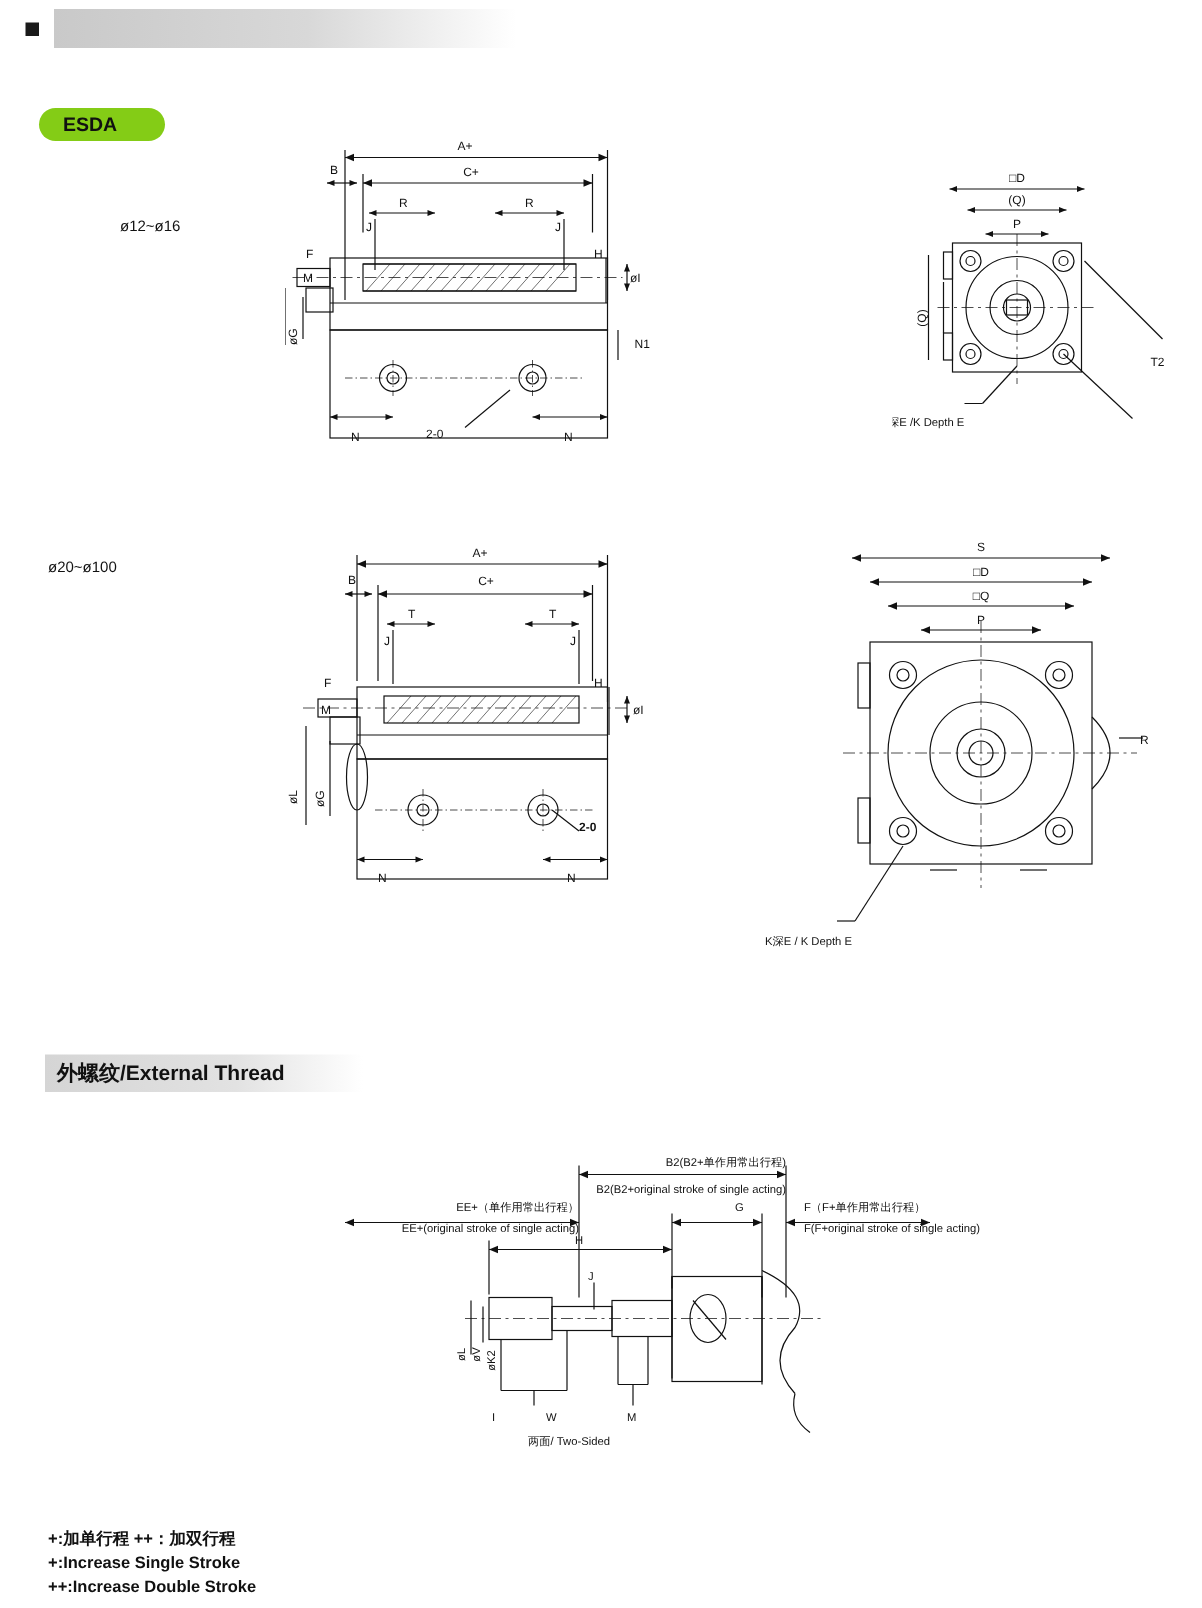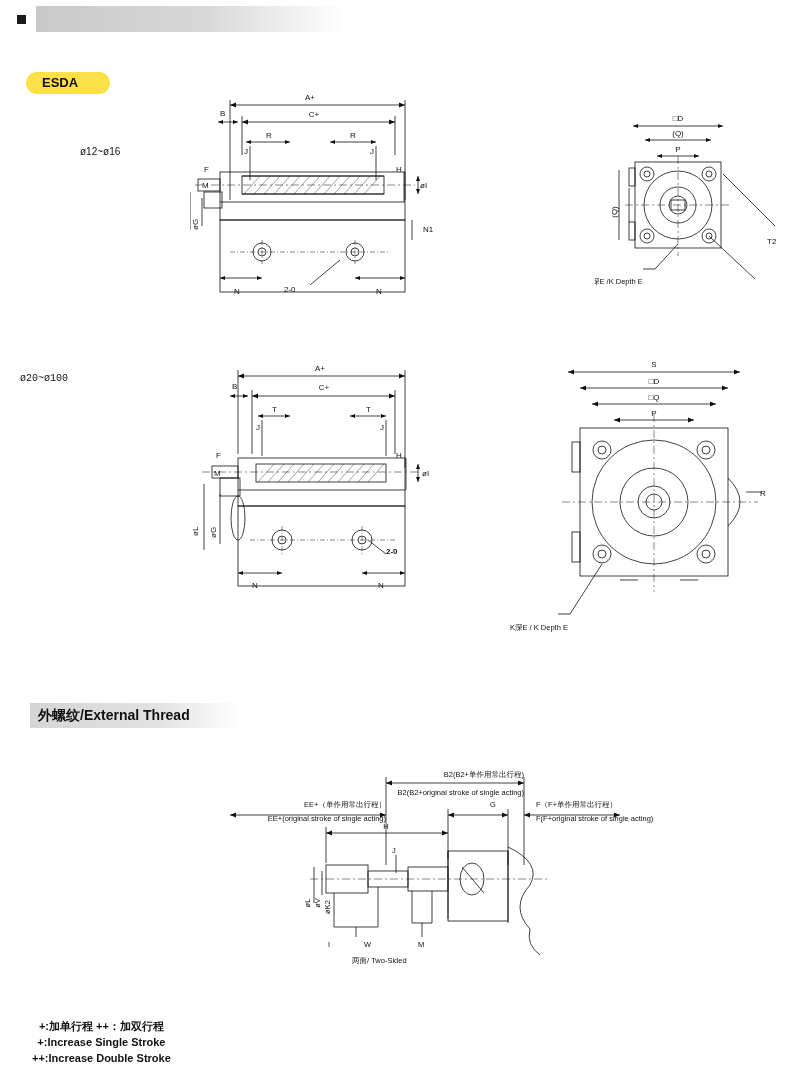--- a/index.html
+++ b/index.html
@@ -13,54 +13,54 @@
   
   .hdr{position:absolute;left:14px;top:6px;width:330px;height:28px;}
   .hdr-bar{position:absolute;left:22px;top:0;width:308px;height:26px;
      background:linear-gradient(to right,#c9c9c9 0%,#d8d8d8 55%,#ffffff 100%);}
   .hdr-sq{position:absolute;left:3px;top:9px;width:9px;height:9px;background:#1a1a1a;}
   .hdr-txt{position:absolute;left:32px;top:3px;font-size:15px;font-weight:bold;
      letter-spacing:.5px;color:#111;}
 
   
   .tag{position:absolute;left:26px;top:72px;width:84px;height:22px;border-radius:11px;
-     background:#fde047;}
+     background:#84cc16;}
   .tag span{position:absolute;left:16px;top:3px;font-size:13px;font-weight:bold;color:#111;}
 
   .sizelbl{position:absolute;font-size:10px;color:#111;}
 
   
   .sec2{position:absolute;left:30px;top:703px;width:212px;height:25px;
      background:linear-gradient(to right,#d5d5d5 0%,#e2e2e2 60%,#ffffff 100%);}
   .sec2 span{position:absolute;left:8px;top:4px;font-size:14px;font-weight:bold;color:#111;}
 
   
   .notes{position:absolute;left:32px;top:1018px;font-size:11px;line-height:16px;font-weight:bold;color:#111;}
-  .notes div{white-space:nowrap;text-align:center;}
+  .notes div{white-space:nowrap;}
 
   svg{display:block;}
   .dg{position:absolute;}
   text{font-family:"Liberation Sans","DejaVu Sans",sans-serif;fill:#111;}
 </style>
 </head>
 <body>
 
 <div class="page">
 
   <div class="hdr">
     <div class="hdr-sq"></div>
     <div class="hdr-bar"></div>
   </div>
 
   <div class="tag">
     <span>ESDA</span>
   </div>
 
   <div class="sizelbl" style="left:32px;top:146px;margin-left:48px;">ø12~ø16</div>
-  <div class="sizelbl" style="left:20px;top:373px;font-family:Liberation Mono, monospace;">ø20~ø100</div>
+  <div class="sizelbl" style="left:32px;top:373px;">ø20~ø100</div>
 
   <div class="dg" style="left:190px;top:80px;">
   <svg width="250" height="230" viewBox="0 0 250 230">
     <g stroke="#111" fill="none" stroke-width="0.8">
 
       <line x1="40" y1="25" x2="215" y2="25"></line>
       <path d="M40 25 l6 -2.5 v5 z" fill="#111" stroke="none"></path>
       <path d="M215 25 l-6 -2.5 v5 z" fill="#111" stroke="none"></path>
       <line x1="40" y1="20" x2="40" y2="120" stroke-dasharray="0"></line>
       <line x1="215" y1="20" x2="215" y2="120"></line>

